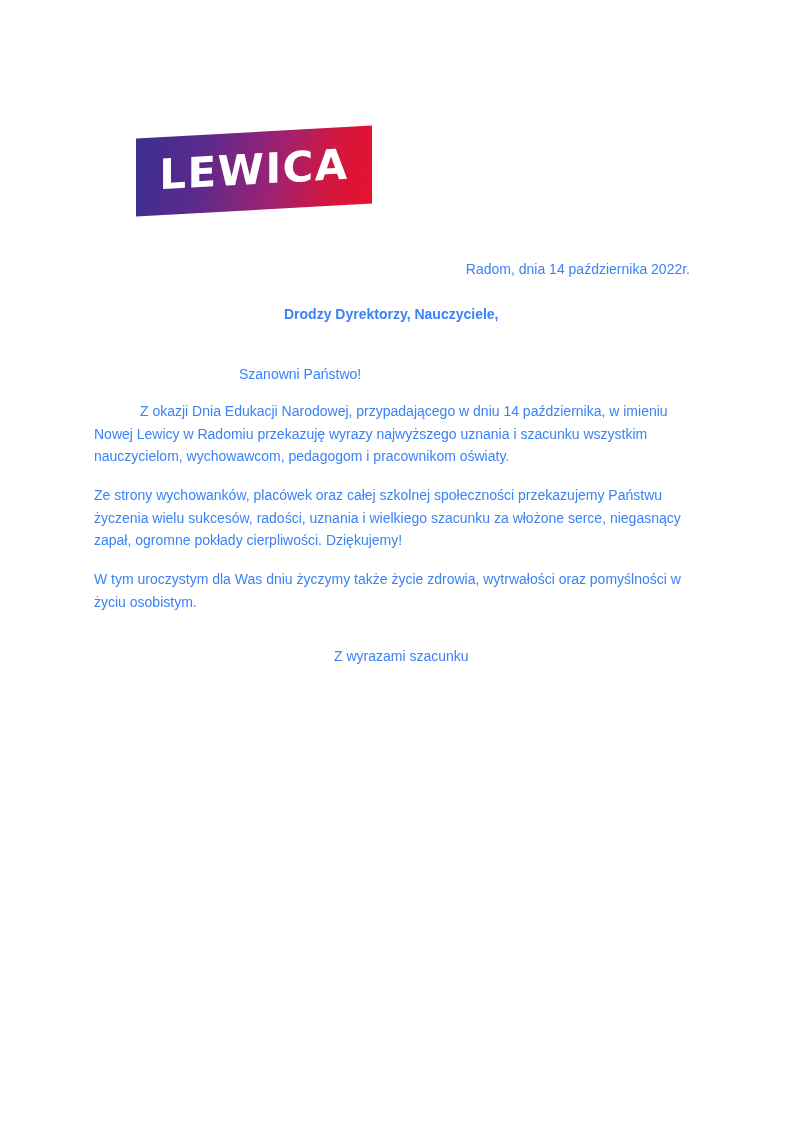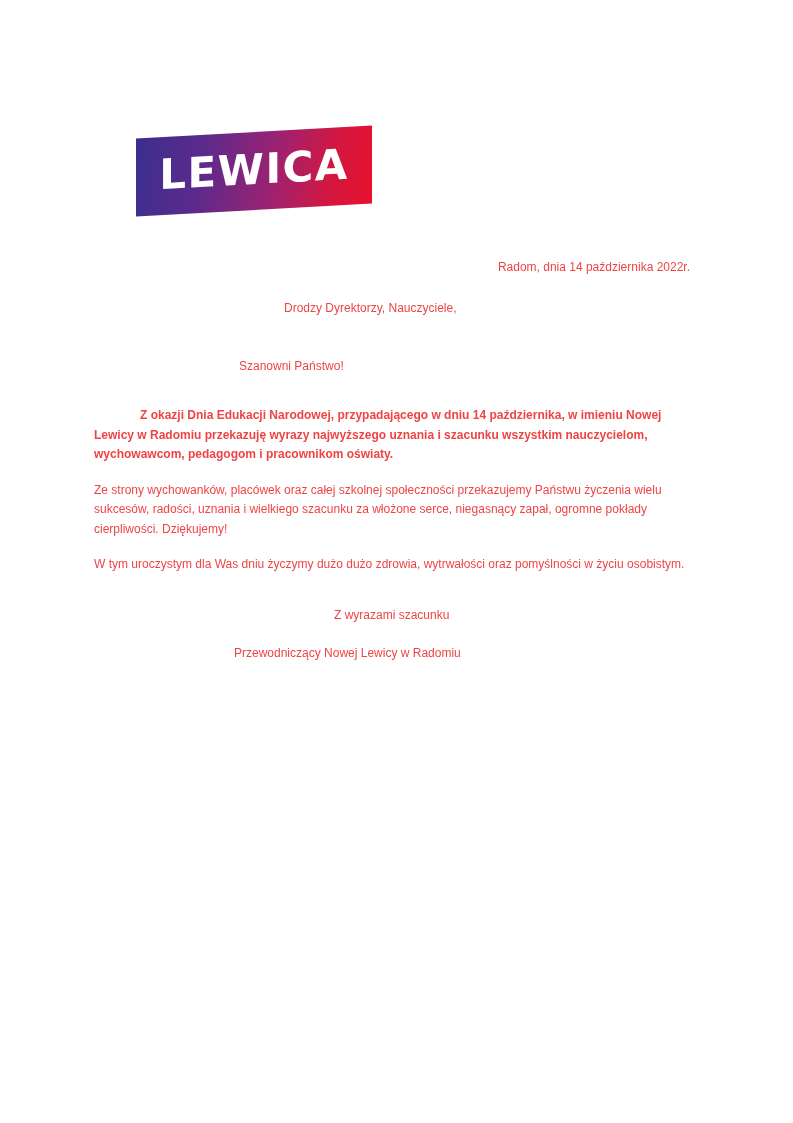--- a/index.html
+++ b/index.html
@@ -58,49 +58,48 @@
     padding-bottom: 2px;
     box-sizing: border-box;
   }
 
   
   .doc {
     position: absolute;
     left: 94px;
     top: 258px;
     width: 600px;
-    font-size: 12px;
+    font-size: 14px;
     line-height: 1.62;
-    color: #ef4444;
+    color: #3b82f6;
   }
   .place-date {
     text-align: right;
     margin: 0 0 22px 0;
     padding-right: 4px;
   }
   .addressee {
     margin: 0 0 0 0;
-    font-weight: normal;
+    font-weight: bold;
     padding-left: 190px;
   }
   .addressee div {
     margin-bottom: 3px;
   }
   .salutation {
     margin: 38px 0 12px 0;
     padding-left: 145px;
   }
   .para {
     margin: 16px 0 0 0;
     text-align: left;
   }
   .para.first {
     text-indent: 46px;
-    margin-top: 30px;
-    font-weight: bold;
+    margin-top: 14px;
   }
   .closing {
     margin: 32px 0 0 0;
     padding-left: 240px;
   }
   .signature {
     margin: 16px 0 0 0;
     padding-left: 200px;
   }
   .role {
@@ -123,19 +122,18 @@
     <div class="place-date">Radom, dnia 14 października 2022r.</div>
 
     <div class="addressee">
       <div>Drodzy Dyrektorzy, Nauczyciele,</div>
     </div>
 
     <div class="salutation">Szanowni Państwo!</div>
 
     <p class="para first">Z okazji Dnia Edukacji Narodowej, przypadającego w dniu 14 października, w imieniu Nowej Lewicy w Radomiu przekazuję wyrazy najwyższego uznania i szacunku wszystkim nauczycielom, wychowawcom, pedagogom i pracownikom oświaty.</p>
     <p class="para">Ze strony wychowanków, placówek oraz całej szkolnej społeczności przekazujemy Państwu życzenia wielu sukcesów, radości, uznania i wielkiego szacunku za włożone serce, niegasnący zapał, ogromne pokłady cierpliwości. Dziękujemy!</p>
-    <p class="para">W tym uroczystym dla Was dniu życzymy dużo dużo zdrowia, wytrwałości oraz pomyślności w życiu osobistym.</p>
+    <p class="para">W tym uroczystym dla Was dniu życzymy także życie zdrowia, wytrwałości oraz pomyślności w życiu osobistym.</p>
 
     <div class="closing">Z wyrazami szacunku</div>
-    <div class="role">Przewodniczący Nowej Lewicy w Radomiu</div>
 
   </div>
 </div>
 
 </body></html>

